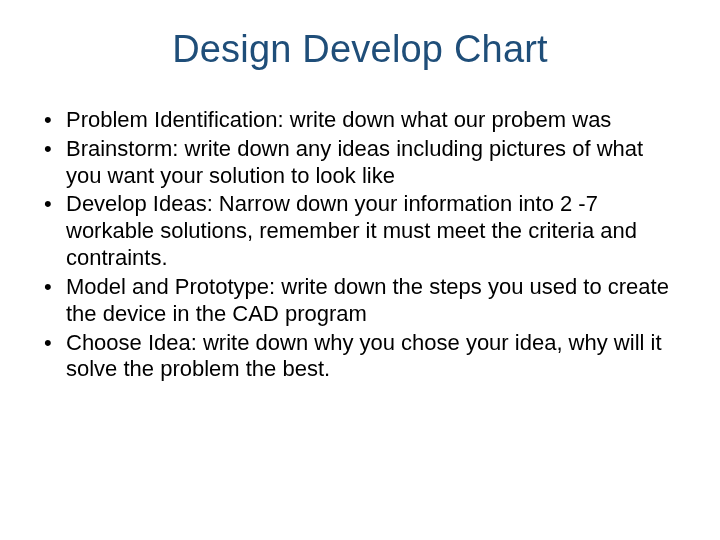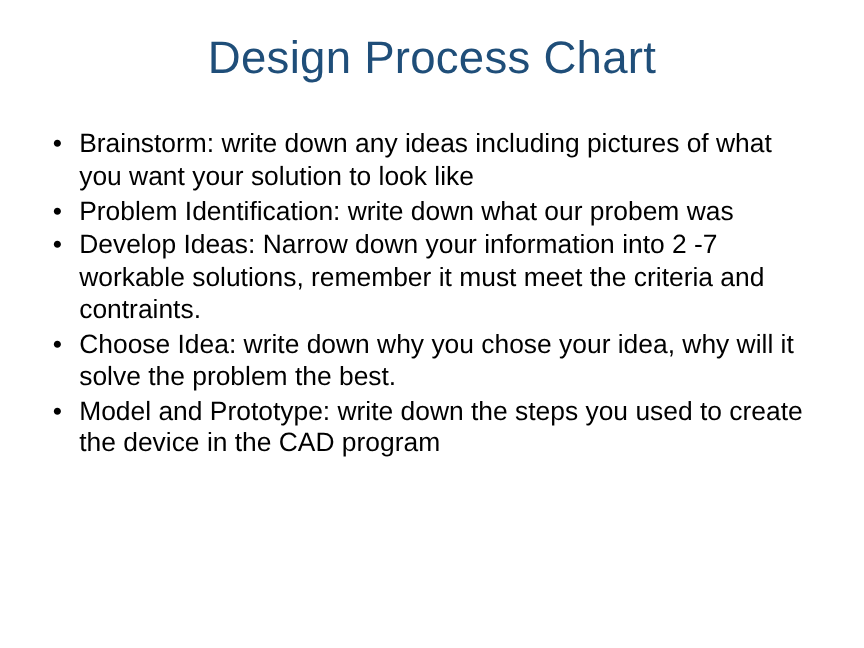--- a/index.html
+++ b/index.html
@@ -44,21 +44,21 @@
     left: 6px;
     top: 0;
     font-size: 22px;
     color: #000000;
   }
 </style>
 </head>
 <body>
 
 <div class="slide">
-  <h1 class="title">Design Process Chart</h1>
+  <h1 class="title">Design Develop Chart</h1>
   <ul class="bullets">
+    <li>Problem Identification:  write down what our probem was</li>
     <li>Brainstorm:  write down any ideas including pictures of what you want your solution to look like</li>
-    <li>Problem Identification:  write down what our probem was</li>
     <li>Develop Ideas:  Narrow down your information into 2 -7 workable solutions, remember it must meet the criteria and contraints.</li>
+    <li>Model and Prototype:  write down the steps you used to create the device in the CAD program</li>
     <li>Choose Idea:  write down why you chose your idea, why will it solve the problem the best.</li>
-    <li>Model and Prototype:  write down the steps you used to create the device in the CAD program</li>
   </ul>
 </div>
 
 </body></html>

